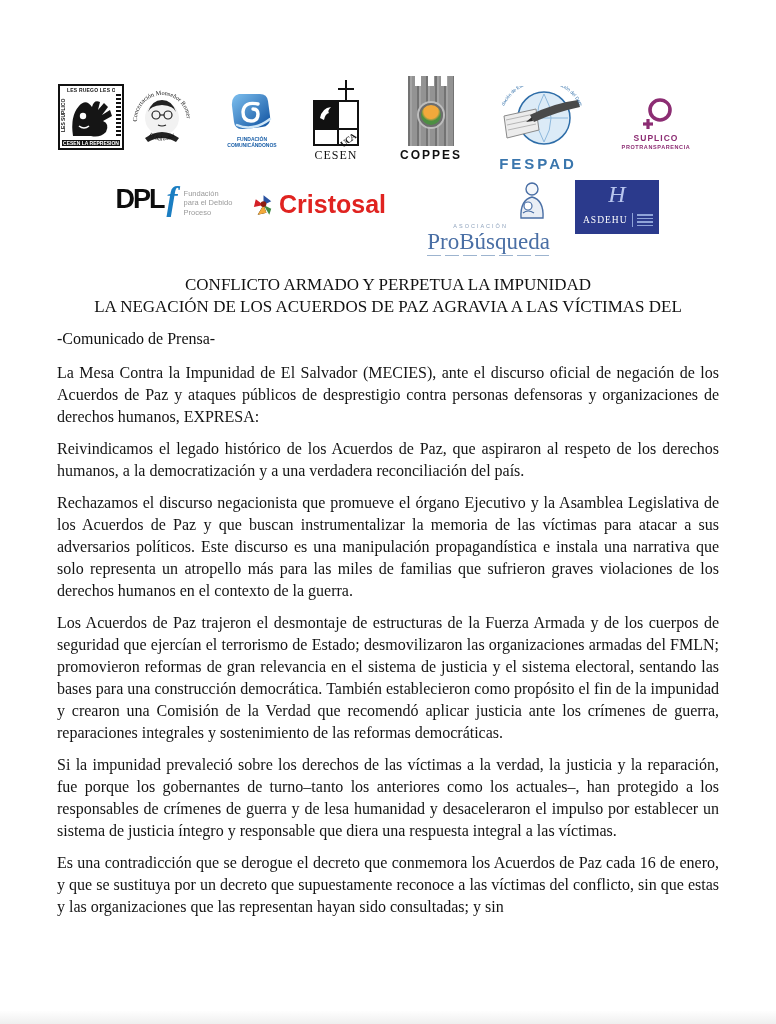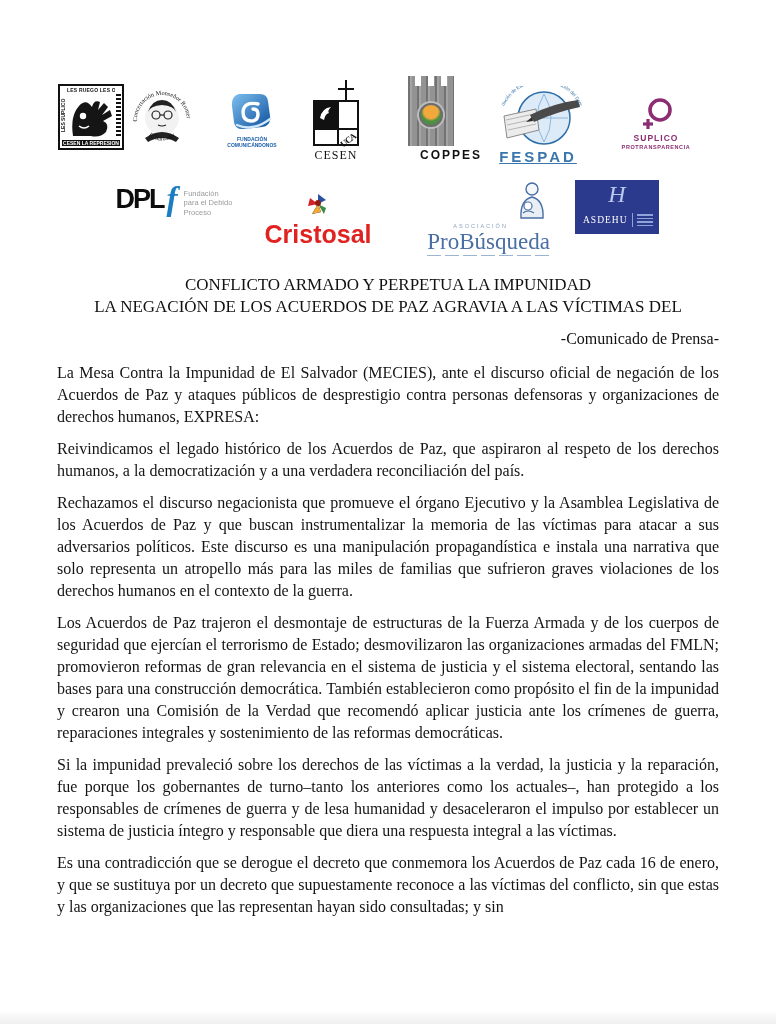--- a/index.html
+++ b/index.html
@@ -43,40 +43,40 @@
 
   
   .cop-tower{position:relative;width:46px;height:70px;margin:0 auto;
              background:#939393;}
   .cop-tower::before{content:"";position:absolute;inset:0;
       background:repeating-linear-gradient(90deg,rgba(40,40,40,.30) 0 2px,rgba(255,255,255,.16) 2px 4px,transparent 4px 9px);}
   .cop-notch{position:absolute;top:0;height:10px;width:6px;background:#fff;}
   .cop-emblem{position:absolute;top:27px;left:50%;transform:translateX(-50%);width:24px;height:24px;border-radius:50%;
       background:radial-gradient(circle at 50% 32%,#f2a93b 0 42%,#4d8f43 58% 100%);
       border:2px solid #6d6d6d;box-shadow:0 0 0 2px #bdbdbd;box-sizing:border-box;}
-  .cop-label{font-family:"Liberation Sans",sans-serif;font-weight:bold;font-size:12px;letter-spacing:2px;color:#111;margin-top:2px;margin-left:20px;}
+  .cop-label{font-family:"Liberation Sans",sans-serif;font-weight:bold;font-size:12px;letter-spacing:2px;color:#111;margin-top:2px;}
 
   
   .fes-label{font-family:"Liberation Sans",sans-serif;font-weight:bold;font-size:15px;letter-spacing:3px;
-             color:#3a76ad;margin-top:0px;text-decoration:underline;}
+             color:#3a76ad;margin-top:7px;}
 
   
   .muj-line1{font-size:8.5px;font-weight:bold;color:#8c2d73;letter-spacing:1px;}
   .muj-line2{font-size:5.5px;font-weight:bold;color:#8c2d73;letter-spacing:.6px;}
 
   
   .dplf-row{display:flex;align-items:flex-start;justify-content:center;gap:6px;}
   .dplf-acr{font-family:"Liberation Sans",sans-serif;font-weight:bold;font-size:27px;line-height:1;
             letter-spacing:-2px;color:#0d0d0d;}
   .dplf-f{font-family:"Liberation Serif",serif;font-style:italic;font-weight:bold;font-size:33px;line-height:.8;
           color:#1b7ec2;margin-left:-3px;}
   .dplf-cap{text-align:left;font-family:"Liberation Sans",sans-serif;font-size:7.5px;color:#9a9a9a;line-height:1.25;margin-top:3px;}
 
   
-  .cri-row{display:flex;align-items:center;justify-content:center;gap:2px;flex-direction:column;}
+  .cri-row{display:flex;align-items:center;justify-content:center;gap:2px;}
   .cri-label{font-family:"Liberation Sans",sans-serif;font-weight:bold;font-size:25px;color:#e02320;letter-spacing:0px;}
 
   
   .pb-row{display:flex;align-items:flex-end;justify-content:center;gap:2px;flex-direction:column;}
   .pb-text{position:relative;text-align:left;color:#4a6fa5;font-family:"Liberation Serif",serif;line-height:1;}
   .pb-small{display:block;font-family:"Liberation Sans",sans-serif;font-size:5.5px;letter-spacing:2px;color:#8fa3bd;margin-left:26px;}
   .pb-main{font-size:23px;}
   .pb-rule{height:1px;background:#b9c9dd;margin-top:2px;
            background:repeating-linear-gradient(90deg,#9db4cf 0 14px,transparent 14px 18px);}
 
@@ -86,21 +86,21 @@
          font-style:italic;font-size:24px;color:#b9c6ee;line-height:1;}
   .asd-bottom{position:absolute;bottom:7px;left:8px;right:6px;display:flex;align-items:center;gap:4px;}
   .asd-label{color:#ffffff;font-family:"Liberation Serif",serif;font-size:9.5px;letter-spacing:1px;}
   .asd-div{width:1px;height:14px;background:#8fa3d8;}
   .asd-lines{display:flex;flex-direction:column;gap:2px;flex:1;}
   .asd-line{height:1.5px;background:#8fa3d8;}
 
   
   .content{position:absolute;left:57px;top:274px;width:662px;}
   .doc-title{text-align:center;font-size:17px;line-height:22px;color:#111;}
-  .doc-subtitle{text-align:right;font-size:16px;margin-top:12px;color:#111;}
+  .doc-subtitle{text-align:left;font-size:16px;margin-top:12px;color:#111;}
   .doc-body{margin-top:14px;}
   .doc-body p{margin:0 0 10px 0;font-size:16px;line-height:22px;text-align:justify;color:#141414;}
 
   .bottom-band{position:absolute;left:0;right:0;bottom:0;height:13px;
                background:linear-gradient(180deg,#fefefe,#efefef);}
 </style>
 </head>
 <body>
 
 <div class="page">

